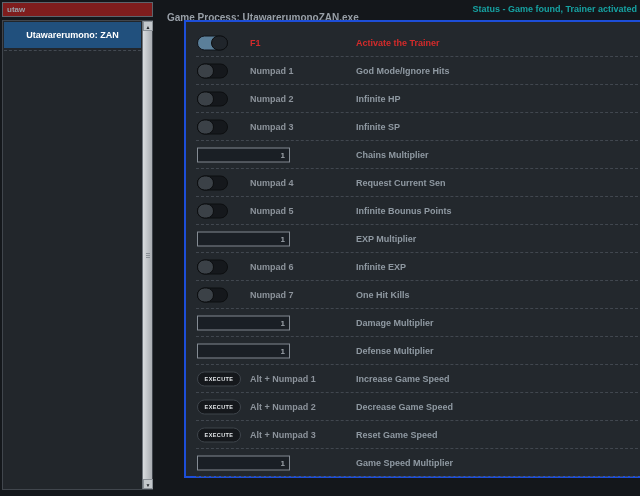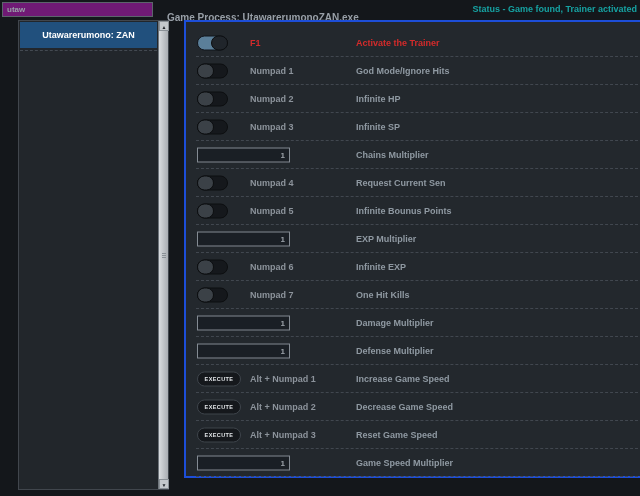--- a/index.html
+++ b/index.html
@@ -3,26 +3,26 @@
 <meta charset="utf-8">
 <style>
   * { margin:0; padding:0; box-sizing:border-box; }
   html,body { width:640px; height:496px; }
   body { font-family:"Liberation Sans", sans-serif; background:#0c0e10; }
   .window { position:relative; width:640px; height:496px; background:#14171b; overflow:hidden; }
 
   
   .search-input {
     position:absolute; left:2px; top:2px; width:151px; height:15px;
-    background:#701a75; border:1px solid #5c646c; color:#98a0a8;
+    background:#7f1d1d; border:1px solid #5c646c; color:#98a0a8;
     font-size:8px; font-weight:bold; padding:0 4px; outline:none;
     font-family:"Liberation Sans", sans-serif;
   }
   .game-list {
-    position:absolute; left:18px; top:20px; width:151px; height:470px;
+    position:absolute; left:2px; top:20px; width:151px; height:470px;
     background:#22262b; border:1px solid #41464d;
   }
   .game-item {
     height:26px; margin:1px 11px 0 1px; background:#21507d;
     color:#ffffff; font-size:9px; font-weight:bold;
     display:flex; align-items:center; justify-content:center;
     cursor:default;
   }
   .game-sep { height:0; margin:2px 11px 0 1px; border-bottom:1px dashed #434951; }
   .scrollbar {

